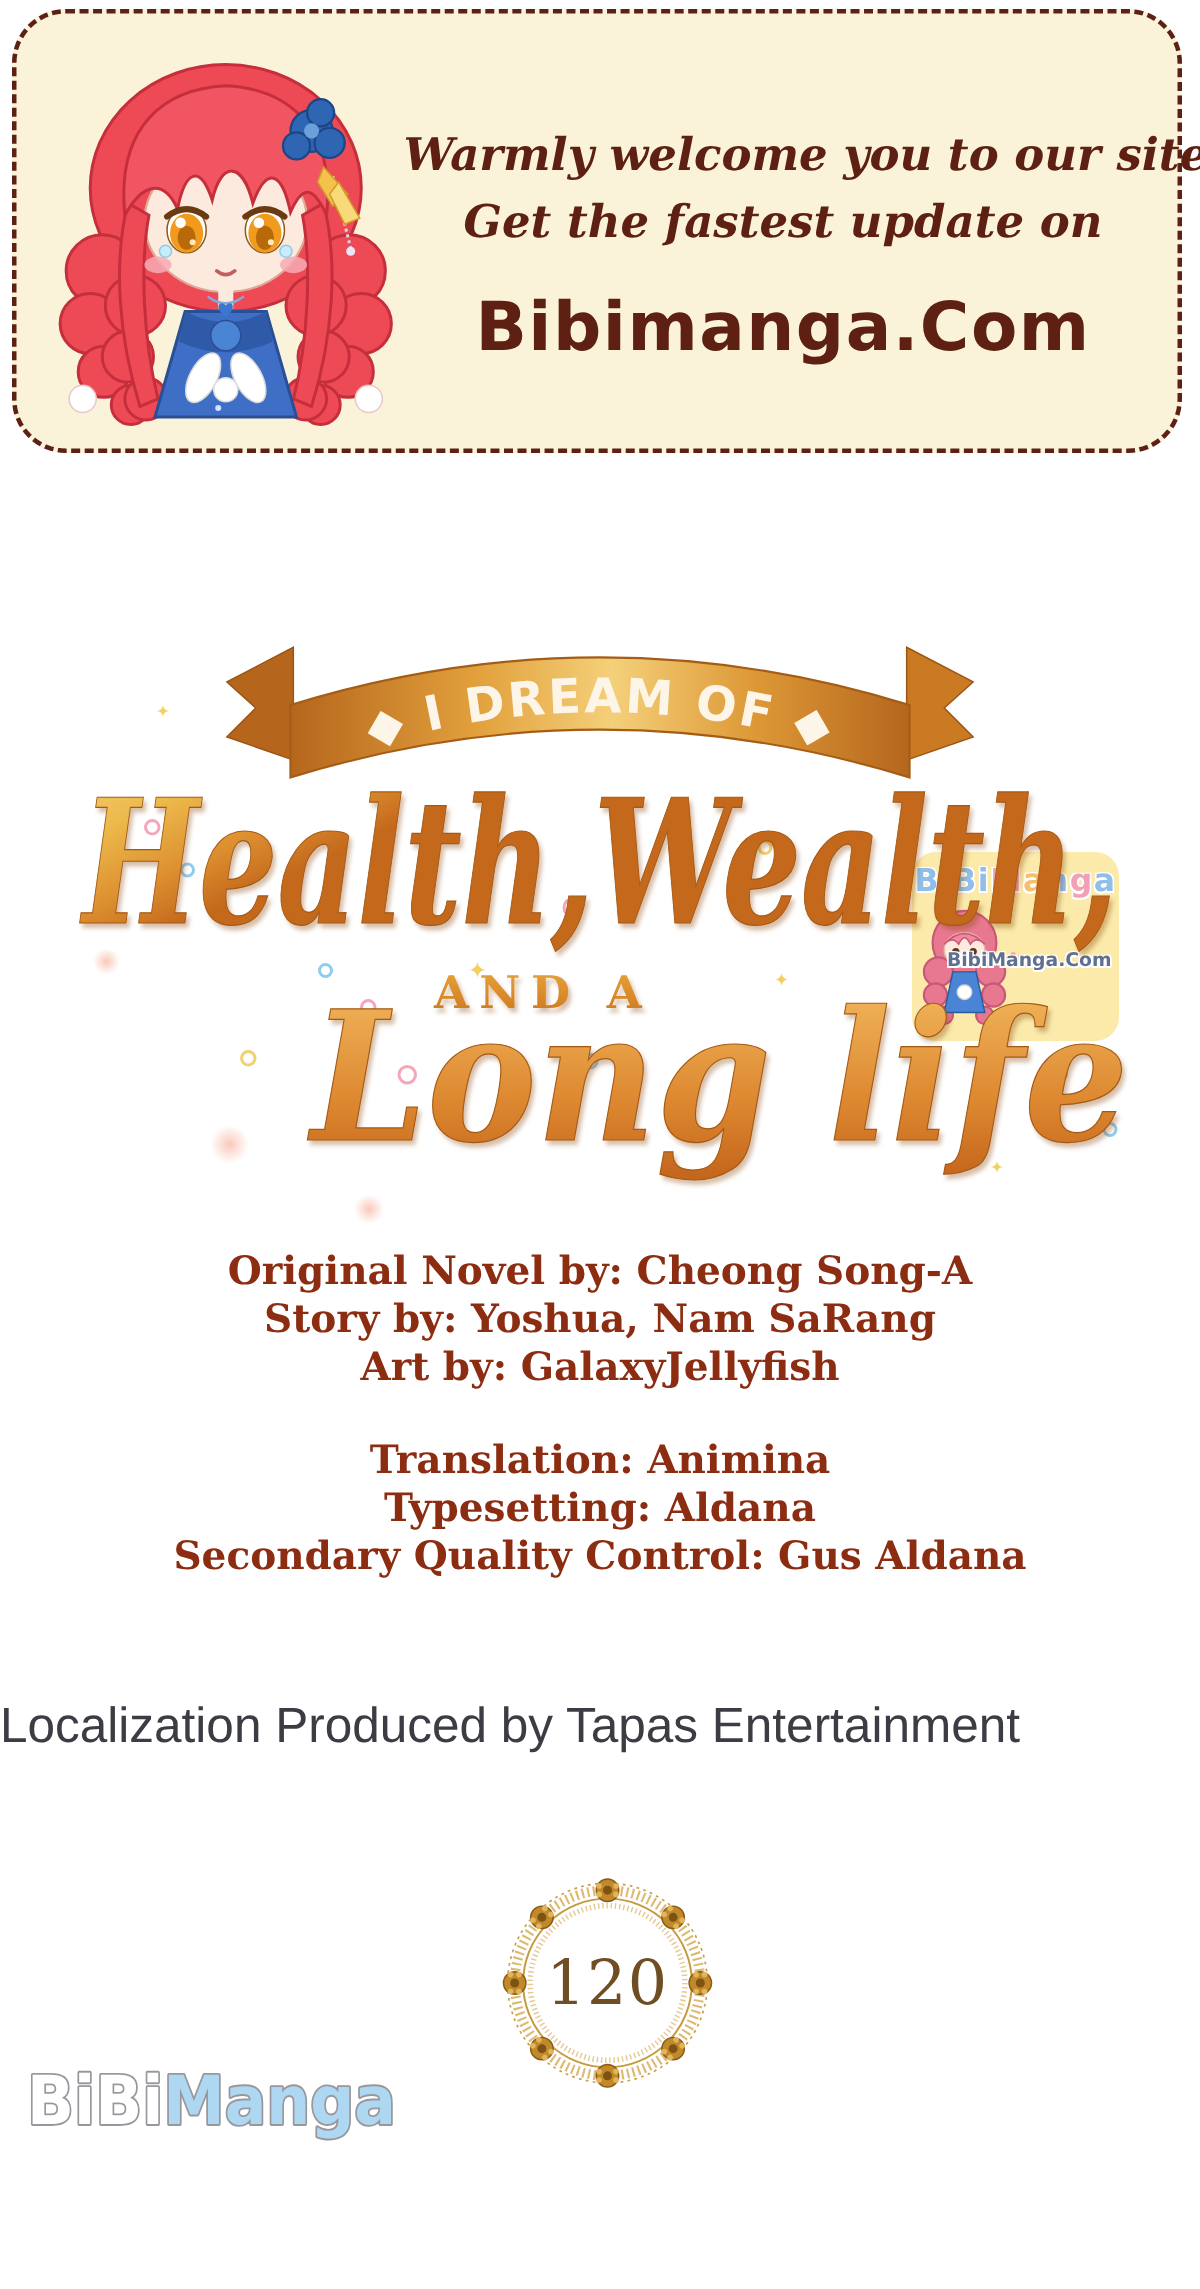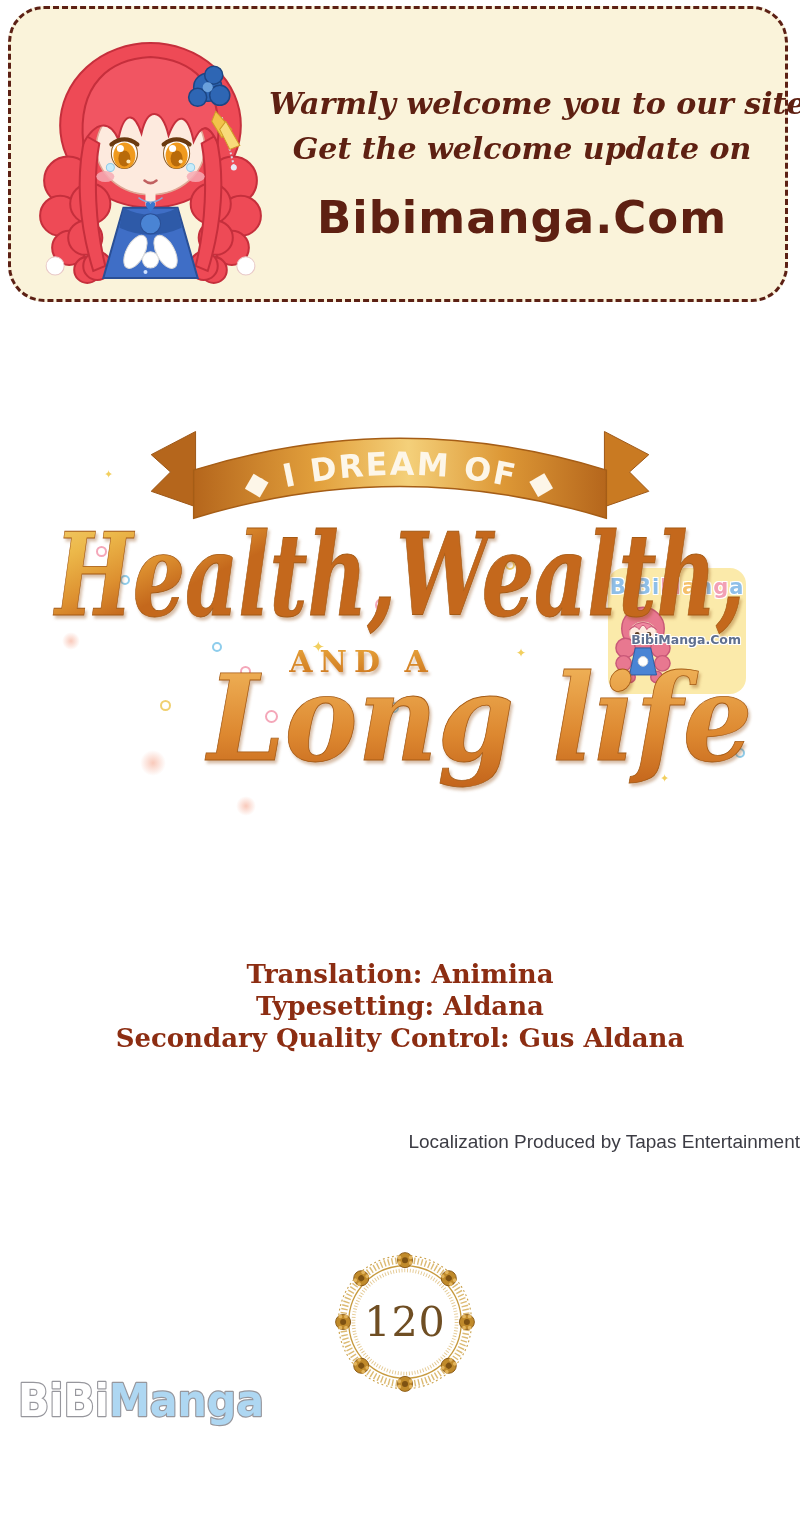--- a/index.html
+++ b/index.html
@@ -50,22 +50,22 @@
   .ring.yel{border:2px solid #f0d070;}
   .star{color:#f2cf5e;font-family:"DejaVu Sans",sans-serif;}
   .glow{border-radius:50%;background:radial-gradient(circle,#f9c9ba 0%,rgba(249,201,186,0) 70%);}
 
   
   .credits{position:absolute;left:0;right:0;text-align:center;}
   .credits-1{top:832px;}
   .credits-2{top:958px;}
   .credit-line{font-family:"DejaVu Serif",serif;font-weight:bold;font-size:26px;
                line-height:32px;color:#8c2d12;white-space:nowrap;}
-  .localization{position:absolute;left:0;right:0;top:1131px;text-align:right;
-                font-family:"Liberation Sans",sans-serif;font-size:19px;color:#3c3c44;}
+  .localization{position:absolute;left:0;right:0;top:1131px;text-align:left;
+                font-family:"Liberation Sans",sans-serif;font-size:33px;color:#3c3c44;}
 
   
   .badge{position:absolute;left:330px;top:1247px;width:150px;height:150px;}
   .badge-num{font-family:"DejaVu Serif",serif;font-size:44px;fill:#6f4e23;letter-spacing:1px;}
 
   
   .footer-wm{position:absolute;left:14px;top:1372px;width:256px;height:58px;}
   .fw-text{font-family:"DejaVu Sans",sans-serif;font-weight:bold;font-size:45px;
            stroke:#97979d;stroke-width:2.5px;paint-order:stroke;stroke-linejoin:round;}
 </style>
@@ -145,21 +145,21 @@
       <circle cx="115" cy="198" r="10" fill="#4a84d4" stroke="#2a4f96"></circle>
       <circle cx="98" cy="222" r="2" fill="#cfe2ff"></circle>
         <circle cx="132" cy="226" r="2" fill="#cfe2ff"></circle>
         <circle cx="110" cy="246" r="2" fill="#cfe2ff"></circle>
       <ellipse cx="100" cy="226" rx="9" ry="18" fill="#ffffff" stroke="#d8d8d8" transform="rotate(28 100 226)"></ellipse>
       <ellipse cx="130" cy="226" rx="9" ry="18" fill="#ffffff" stroke="#d8d8d8" transform="rotate(-28 130 226)"></ellipse>
       <circle cx="115" cy="234" r="8" fill="#ffffff" stroke="#dddddd"></circle>
     </svg>
     <div class="banner-text">
       <div class="script-line">Warmly welcome you to our site.</div>
-      <div class="script-line">Get the welcome update on</div>
+      <div class="script-line">Get the fastest update on</div>
       <div class="site-name">Bibimanga.Com</div>
     </div>
   </div>
 
   <div class="title-logo">
 
     <div>
       <div class="sp ring pink" style="left:375px;top:188px;width:10px;height:10px;"></div>
       <div class="sp ring pink" style="left:265px;top:300px;width:9px;height:9px;"></div>
       <div class="sp ring pink" style="left:96px;top:136px;width:7px;height:7px;"></div>
@@ -240,20 +240,25 @@
           <stop offset="0" stop-color="#eaa93e"></stop>
             <stop offset="1" stop-color="#d07a20"></stop>
         </linearGradient>
       </defs>
       <text class="t1" x="400" y="115" font-size="115" text-anchor="middle" textLength="690" lengthAdjust="spacingAndGlyphs" fill="url(#gt1)" stroke="#a55a14" stroke-width="0.8">Health,Wealth,</text>
       <text class="t-and" x="362" y="172" text-anchor="middle" fill="url(#gtA)">AND A</text>
       <text class="t2" x="480" y="260" font-size="120" text-anchor="middle" textLength="545" lengthAdjust="spacingAndGlyphs" fill="url(#gt2)" stroke="#a55a14" stroke-width="0.8">Long life</text>
     </svg>
   </div>
 
+  <div class="credits credits-1">
+    <div class="credit-line">Original Novel by: Cheong Song-A</div>
+    <div class="credit-line">Story by: Yoshua, Nam SaRang</div>
+    <div class="credit-line">Art by: GalaxyJellyfish</div>
+  </div>
 
   <div class="credits credits-2">
     <div class="credit-line">Translation: Animina</div>
     <div class="credit-line">Typesetting: Aldana</div>
     <div class="credit-line">Secondary Quality Control: Gus Aldana</div>
   </div>
 
   <div class="localization">Localization Produced by Tapas Entertainment</div>
 
   <svg class="badge" viewBox="0 0 160 160" aria-hidden="true">

